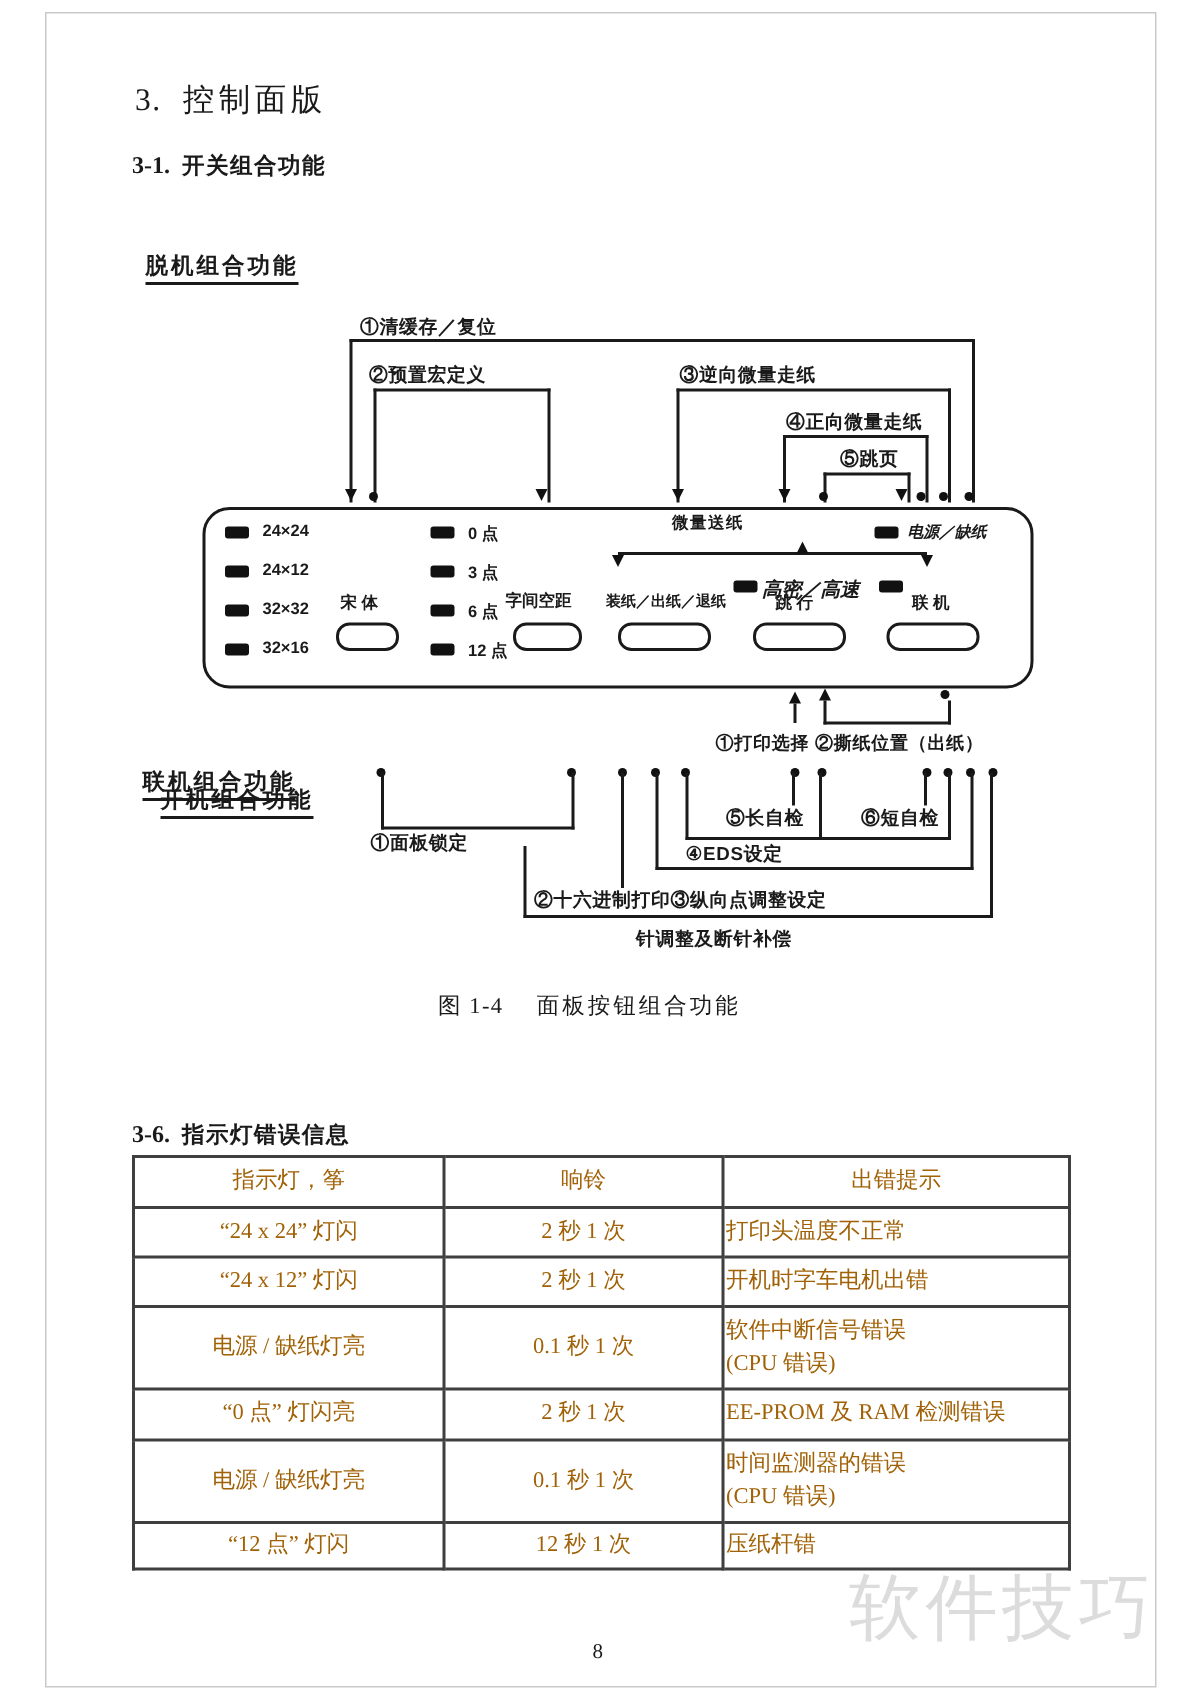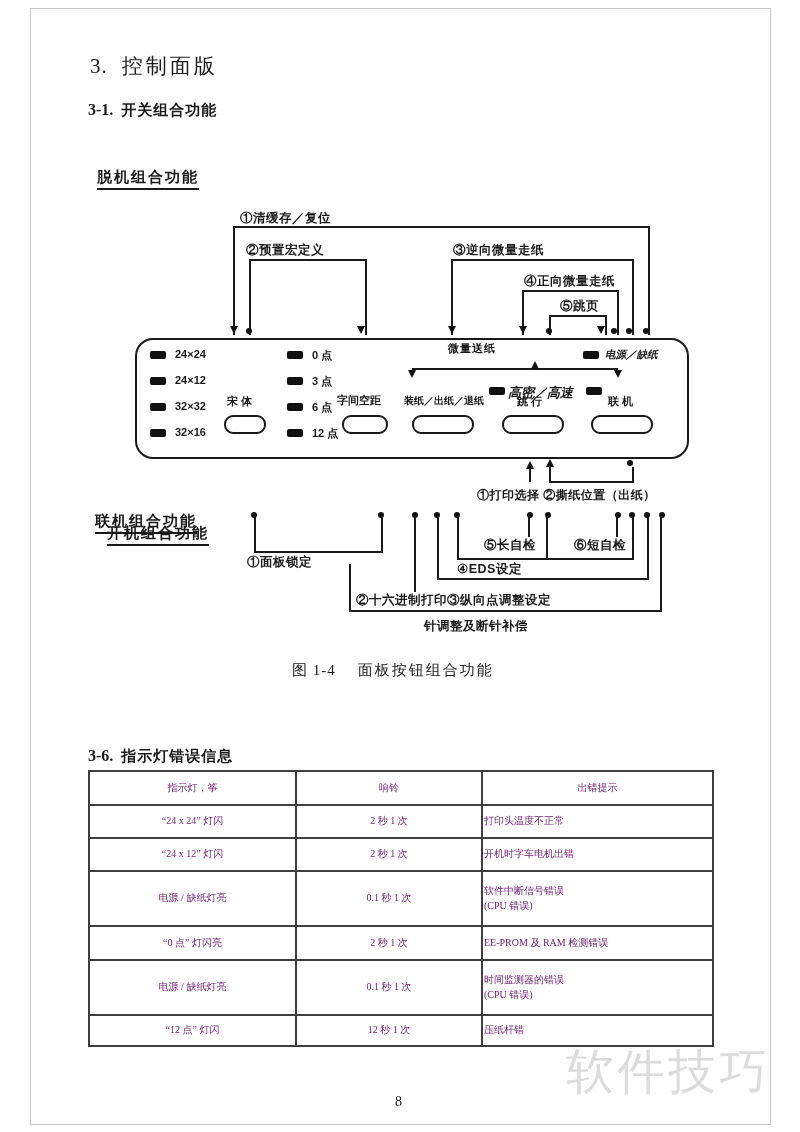--- a/index.html
+++ b/index.html
@@ -32,21 +32,21 @@
   .led{width:16px;height:8px;background:#111;border-radius:2px;}
   .led-lbl{font-family:"Liberation Sans",sans-serif;font-weight:600;font-size:11px;white-space:nowrap;}
   .btn-lbl{font-family:"Liberation Sans",sans-serif;font-weight:bold;font-size:11px;white-space:nowrap;}
   .oval{border:2px solid #1a1a1a;border-radius:9px;background:#fff;}
   .masked{background:#fff;padding:0 2px;}
   
   .caption{font-size:15px;letter-spacing:1px;}
   .caption .cn{margin-left:22px;letter-spacing:2px;}
   
   table.err{border-collapse:collapse;table-layout:fixed;width:624px;
-            font-size:10px;color:#701a75;}
+            font-size:15px;color:#a16207;}
   table.err td,table.err th{border:2px solid #3f3f3f;font-weight:normal;
             padding:2px 4px;line-height:1.45;}
   table.err .c{text-align:center;}
   table.err .l{text-align:left;padding-left:1px;}
   .pre{white-space:pre-line;}
   
   .watermark{font-family:"Liberation Sans",sans-serif;font-size:48px;color:#dcdcdc;
              letter-spacing:3px;white-space:nowrap;}
   .pgnum{font-size:14px;}
 </style>

